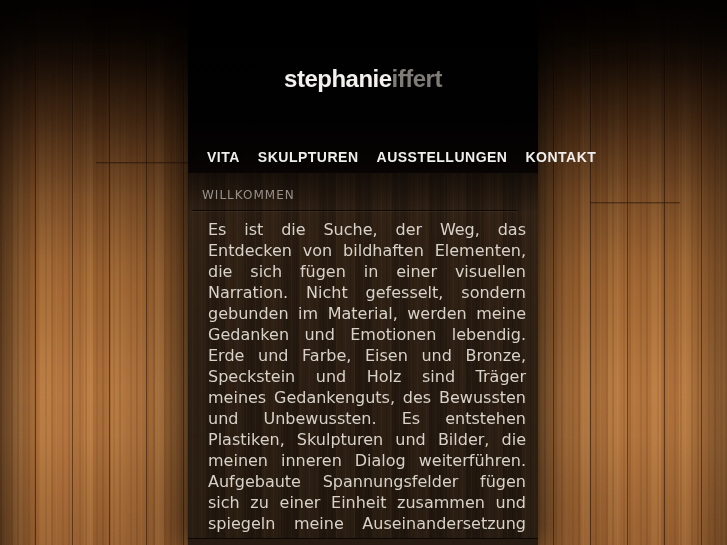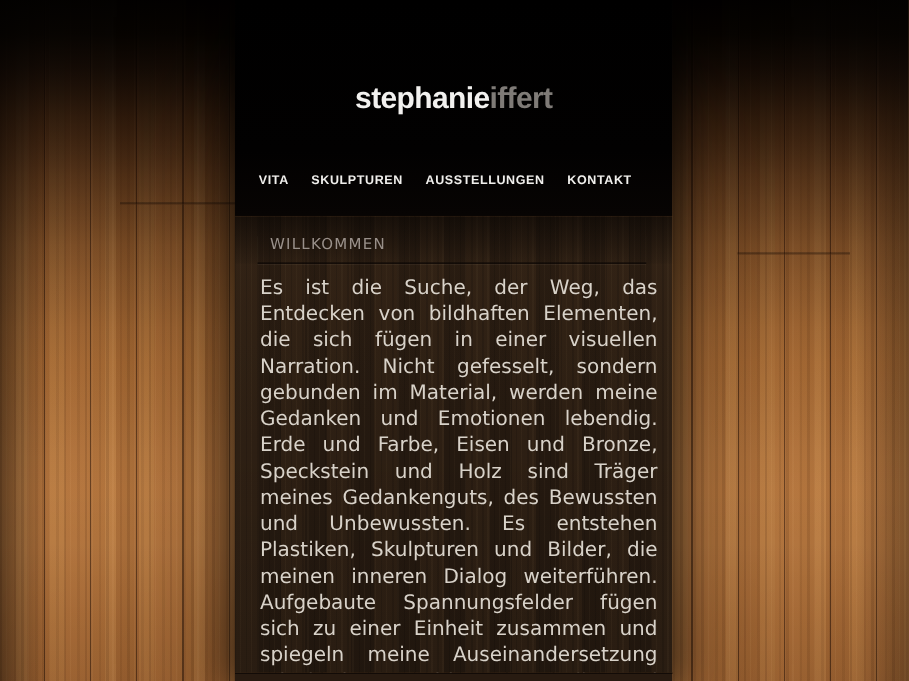--- a/index.html
+++ b/index.html
@@ -42,40 +42,40 @@
   .logo {
     margin: 0; position: absolute; top: 64px; left: 0; right: 0;
     text-align: center;
     font-family: "Liberation Sans", sans-serif;
     font-size: 24px; font-weight: 600; letter-spacing: -0.5px; line-height: 30px;
     cursor: pointer;
   }
   .logo .first { color: #f2f1ef; }
   .logo .second { color: #7f7b77; }
   .main-nav {
-    position: absolute; left: 19px; bottom: 22px;
+    position: absolute; left: 19px; bottom: 7px;
     display: flex; gap: 18px;
     font-family: "Liberation Sans", sans-serif;
-    font-size: 10px; font-weight: bold; letter-spacing: 0.5px;
+    font-size: 14px; font-weight: bold; letter-spacing: 0.5px;
   }
   .main-nav a { color: #f0efec; text-decoration: none; cursor: pointer; }
 
   .content {
     flex: 1; position: relative; overflow: hidden;
     padding: 0 11px 0 10px;
     background-color: #2b1e13;
     background-image:
       repeating-linear-gradient(90deg, rgba(0,0,0,.12) 0 1px, transparent 1px 4px,
         rgba(255,210,150,.03) 4px 5px, transparent 5px 9px),
       repeating-linear-gradient(90deg, rgba(62,42,24,.22) 0 19px, rgba(22,14,8,.22) 19px 37px),
       linear-gradient(180deg, rgba(66,45,27,.18) 0%, rgba(0,0,0,.06) 45%, rgba(0,0,0,.18) 100%);
   }
   .welcome-band {
     margin: 0 -11px 0 -10px;
-    padding: 15px 21px 0 18px;
+    padding: 15px 21px 0 4px;
     background: linear-gradient(180deg, rgba(4,2,1,.58) 0%, rgba(4,2,1,.30) 55%, rgba(4,2,1,.06) 100%);
   }
   .welcome-inner {
     margin: 0; padding: 0 0 8px 10px;
     font-size: 12px; font-weight: normal; letter-spacing: 1px;
     color: #99908a;
     border-bottom: 1px solid rgba(9,5,3,.92);
     box-shadow: 0 1px 0 rgba(255,235,210,.05);
   }
   .intro {

